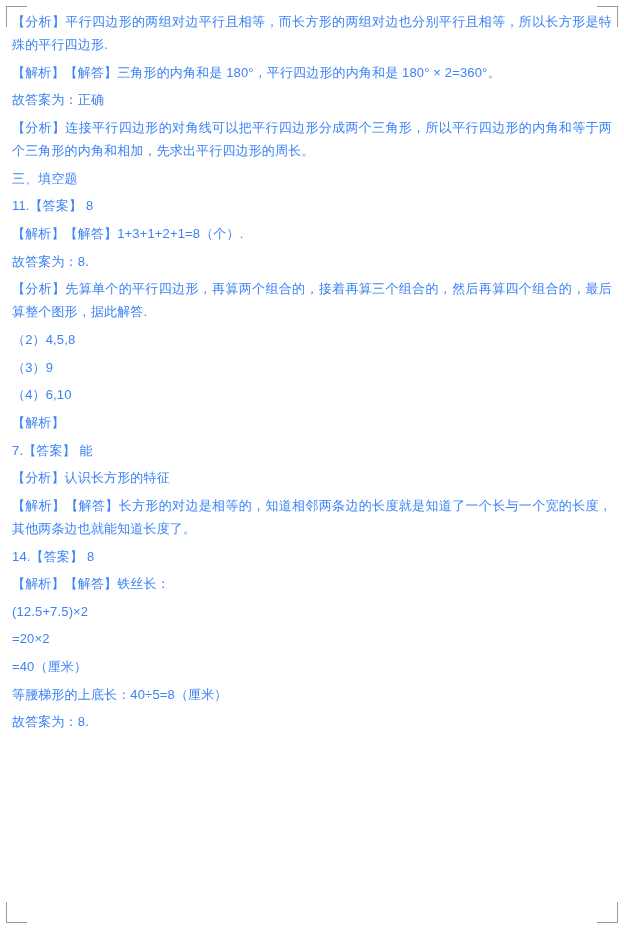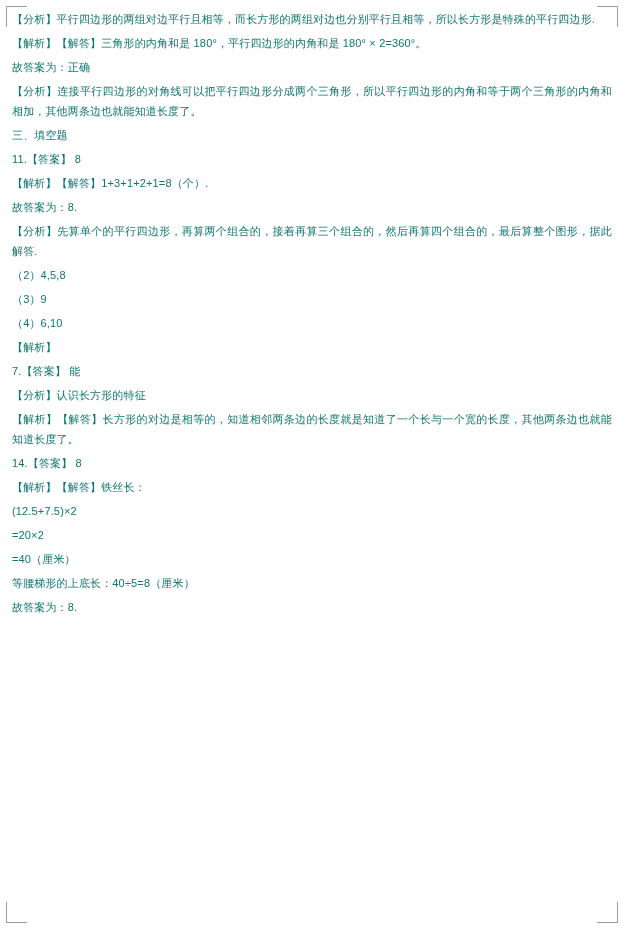--- a/index.html
+++ b/index.html
@@ -18,23 +18,23 @@
     overflow: hidden;
     box-sizing: border-box;
   }
   .content {
     position: absolute;
     left: 12px;
     top: 10px;
     width: 600px;
   }
   .para {
-    font-size: 11px;
+    font-size: 13px;
     line-height: 1.78;
-    color: #0f766e;
+    color: #3b82f6;
     margin: 0 0 4.5px 0;
     text-align: justify;
     text-justify: inter-ideograph;
     letter-spacing: 0.15px;
     white-space: pre-wrap;
     word-break: break-all;
   }
   
   .crop {
     position: absolute;
@@ -69,21 +69,21 @@
   <div class="crop crop-tl"></div>
   <div class="crop crop-tr"></div>
   <div class="crop crop-bl"></div>
   <div class="crop crop-br"></div>
 
   <div class="content">
 
     <p class="para">【分析】平行四边形的两组对边平行且相等，而长方形的两组对边也分别平行且相等，所以长方形是特殊的平行四边形.</p>
     <p class="para">【解析】【解答】三角形的内角和是 180°，平行四边形的内角和是 180° × 2=360°。</p>
     <p class="para">故答案为：正确</p>
-    <p class="para">【分析】连接平行四边形的对角线可以把平行四边形分成两个三角形，所以平行四边形的内角和等于两个三角形的内角和相加，其他两条边也就能知道长度了。</p>
+    <p class="para">【分析】连接平行四边形的对角线可以把平行四边形分成两个三角形，所以平行四边形的内角和等于两个三角形的内角和相加，先求出平行四边形的周长。</p>
     <p class="para">三、填空题</p>
     <p class="para">11.【答案】 8</p>
     <p class="para">【解析】【解答】1+3+1+2+1=8（个）.</p>
     <p class="para">故答案为：8.</p>
     <p class="para">【分析】先算单个的平行四边形，再算两个组合的，接着再算三个组合的，然后再算四个组合的，最后算整个图形，据此解答.</p>
     <p class="para">（2）4,5,8</p>
     <p class="para">（3）9</p>
     <p class="para">（4）6,10</p>
     <p class="para">【解析】</p>
     <p class="para">7.【答案】 能</p>

